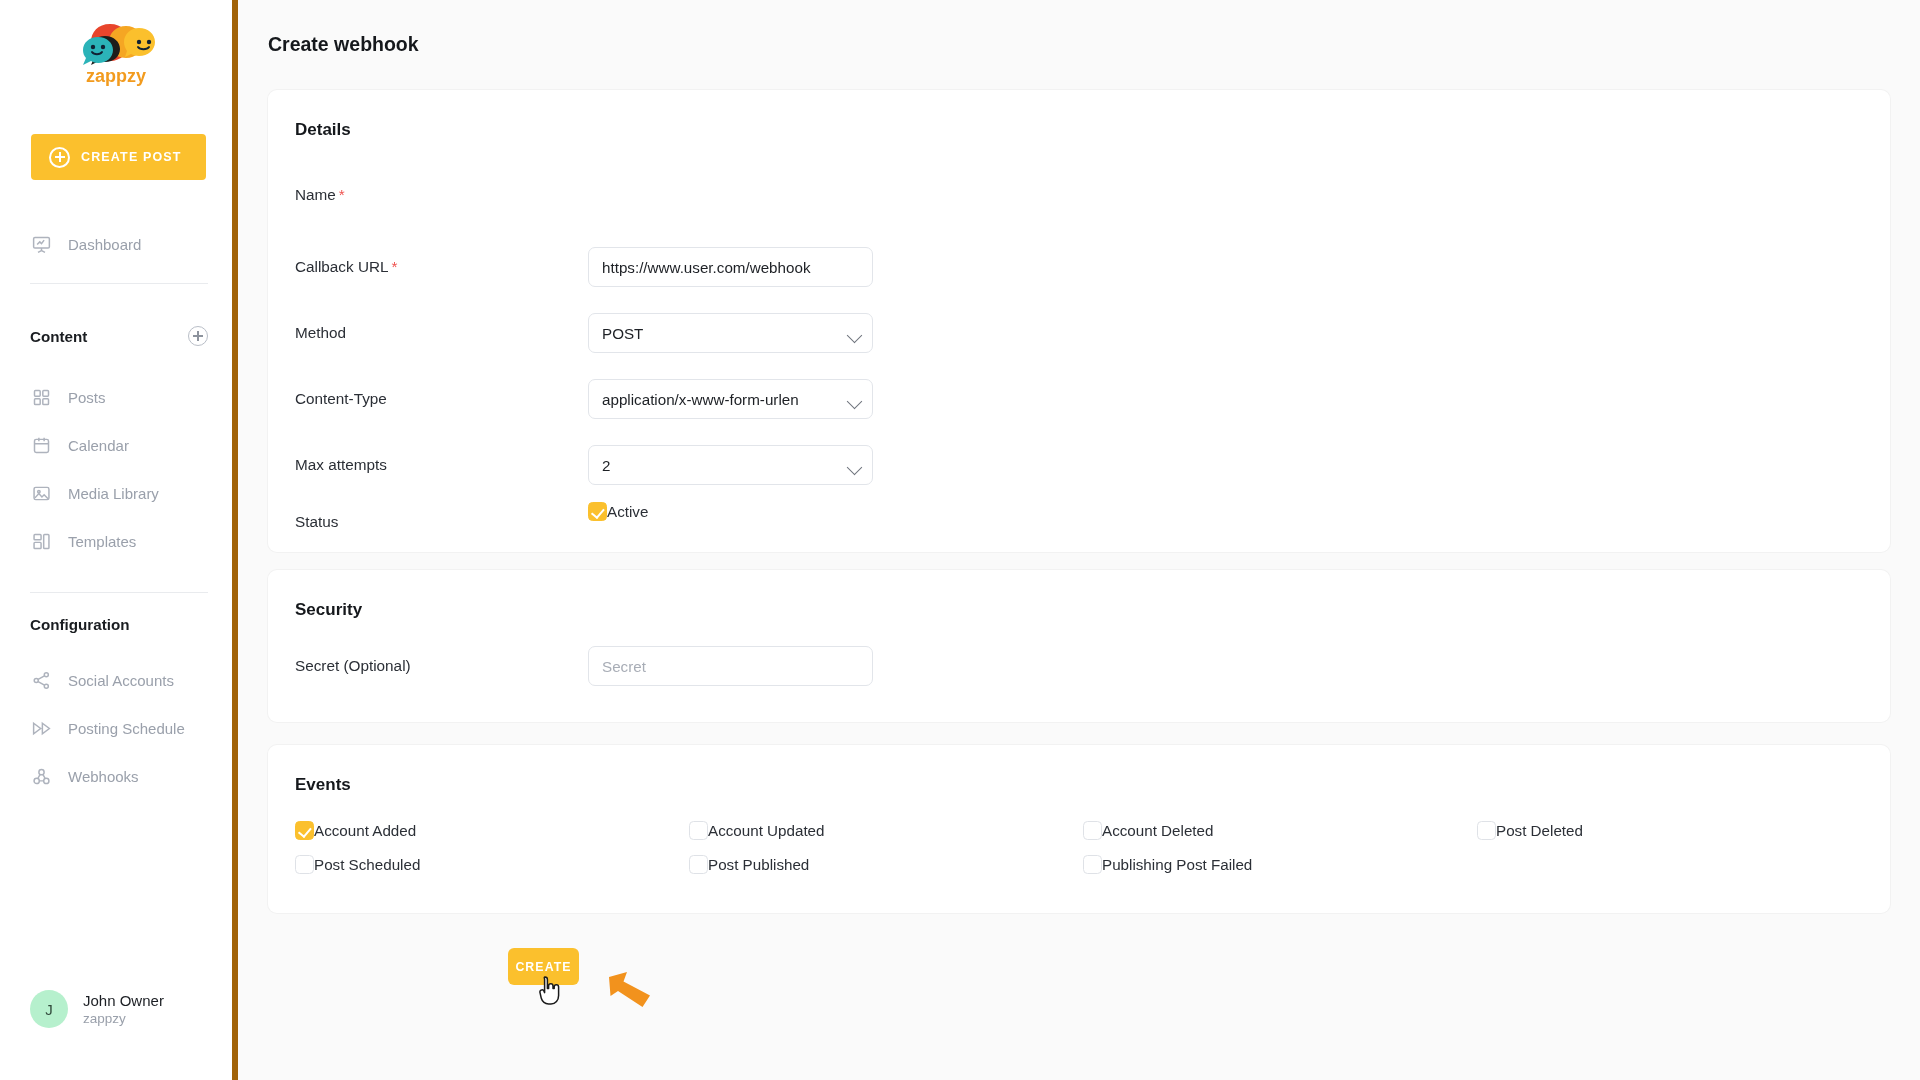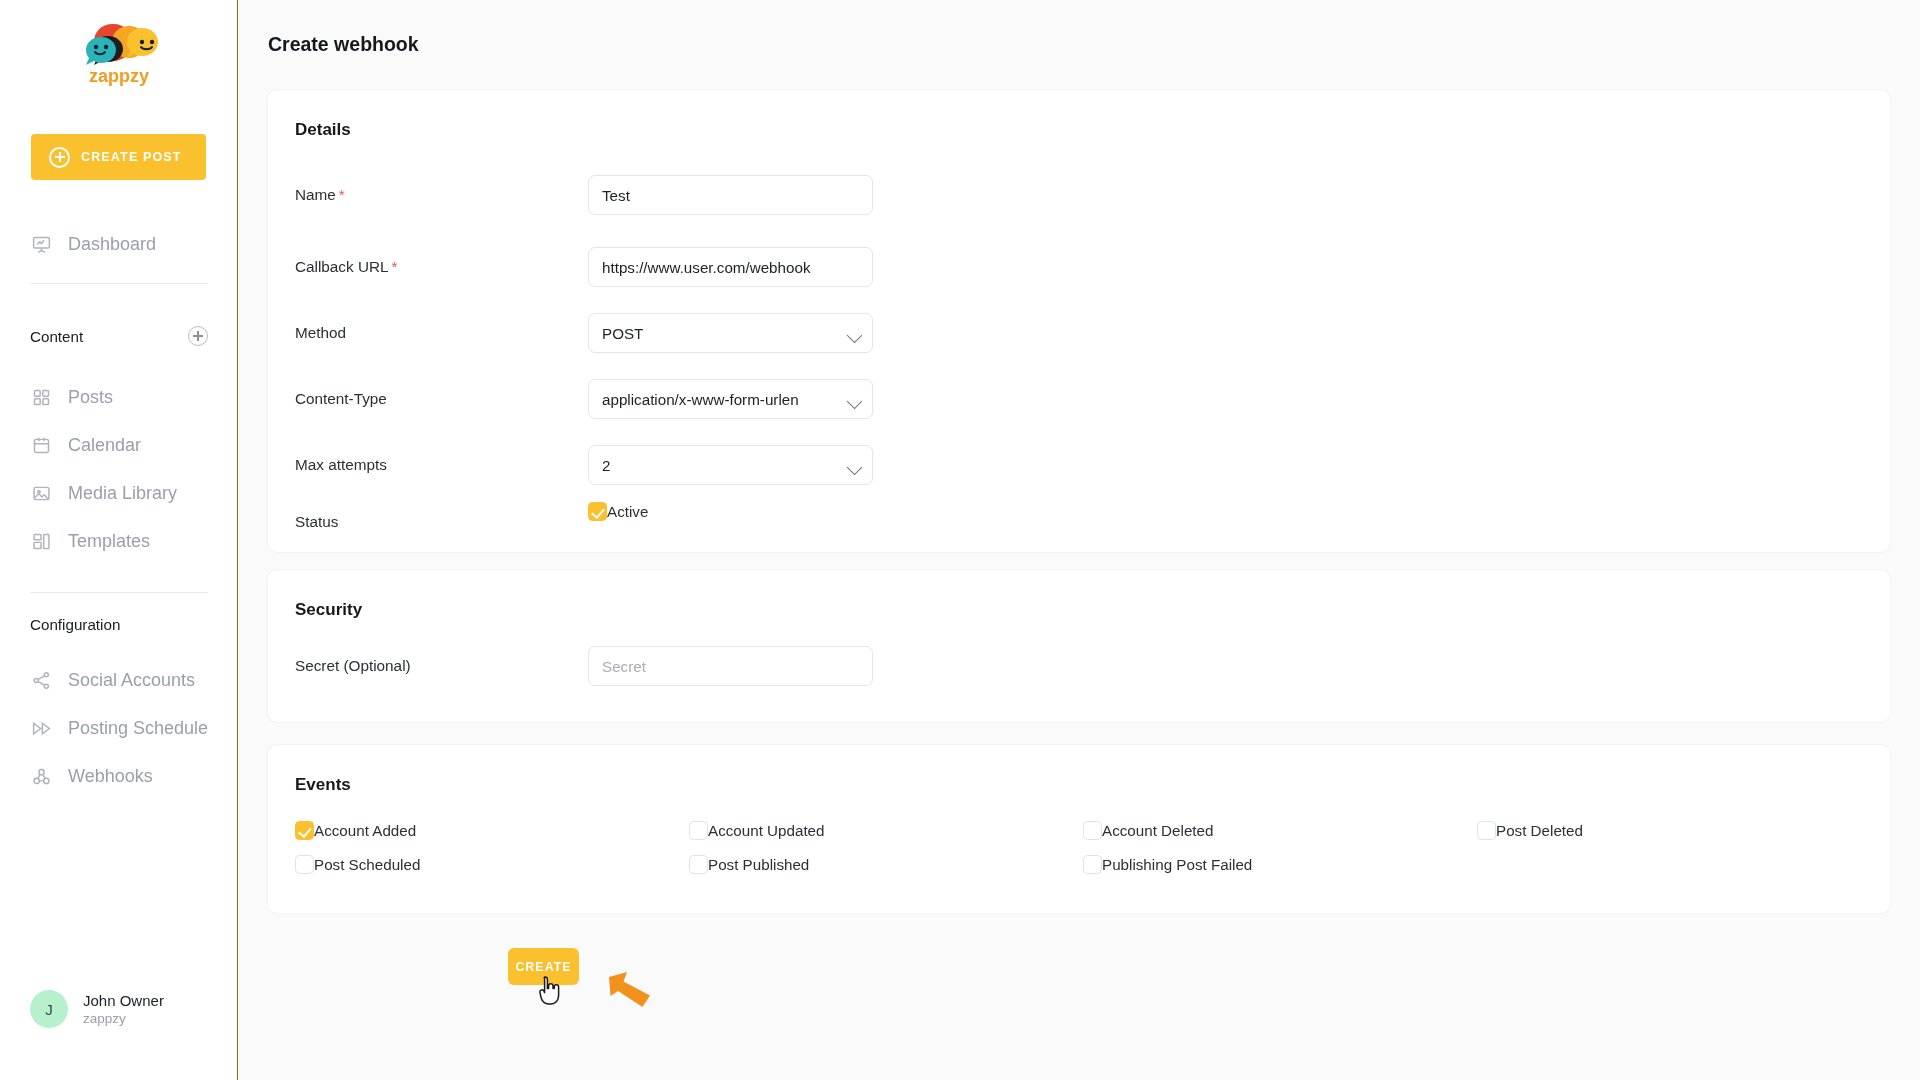--- a/index.html
+++ b/index.html
@@ -8,21 +8,21 @@
     font-family: "Liberation Sans", sans-serif;
     background: #ffffff;
     overflow: hidden;
   }
   #app { display: flex; width: 1920px; height: 1080px; }
 
   
   #sidebar {
     width: 238px; height: 1080px;
     background: #ffffff;
-    border-right: 1px solid #a16207;
+    border-right: 6px solid #a16207;
     position: relative;
     flex: 0 0 238px;
   }
   .logo-wrap {
     height: 100px;
     display: flex; align-items: center; justify-content: center;
     padding-top: 6px;
   }
   .logo { width: 92px; height: 66px; display: block; }
 
@@ -54,39 +54,39 @@
   }
   .create-post-btn .label {
     color: #ffffff; font-size: 12.5px; font-weight: bold;
     letter-spacing: 1.15px;
   }
 
   .nav-item {
     display: flex; align-items: center;
     height: 48px; padding-left: 31px; gap: 16px;
     cursor: pointer; color: #9aa0ab;
-    font-size: 18px;
+    font-size: 15px;
   }
   .nav-item .ico { width: 21px; height: 21px; flex: 0 0 21px; display: block; color: #aeb3bd; }
   .nav-item .txt { white-space: nowrap; }
 
   #nav-dashboard { position: absolute; left: 0; top: 220px; }
   .divider {
     position: absolute; left: 30px; width: 178px; height: 1px;
     background: #e9ebee;
   }
   #div-1 { top: 283px; }
   #div-2 { top: 592px; }
 
   .section-head {
     position: absolute; left: 30px; width: 178px;
     display: flex; align-items: center; justify-content: space-between;
   }
   .section-head .st {
-    font-size: 15.2px; font-weight: normal; color: #1a1d21;
+    font-size: 15.2px; font-weight: bold; color: #1a1d21;
   }
   #sec-content { top: 326px; }
   #sec-config  { top: 616px; }
   .plus-round {
     width: 20px; height: 20px; border: 1.4px solid #b9bec7;
     border-radius: 50%; position: relative; cursor: pointer;
   }
   .plus-round::before, .plus-round::after {
     content: ""; position: absolute; background: #8d939d;
   }
@@ -347,23 +347,20 @@
 
     <h1 id="page-title">Create webhook</h1>
 
     <section class="card" id="card-details">
       <div class="card-title" id="t-details">Details</div>
 
       <div class="frow" style="top:85px">
         <div class="flabel">
           <span>Name</span><span class="req">*</span>
         </div>
-        <div class="fctl">
-          <input class="tinput" id="in-name" value="Test" style="">
-        </div>
       </div>
 
       <div class="frow" style="top:157px">
         <div class="flabel">
           <span>Callback URL</span><span class="req">*</span>
         </div>
         <div class="fctl">
           <input class="tinput" id="in-url" value="https://www.user.com/webhook" style="">
         </div>
       </div>

